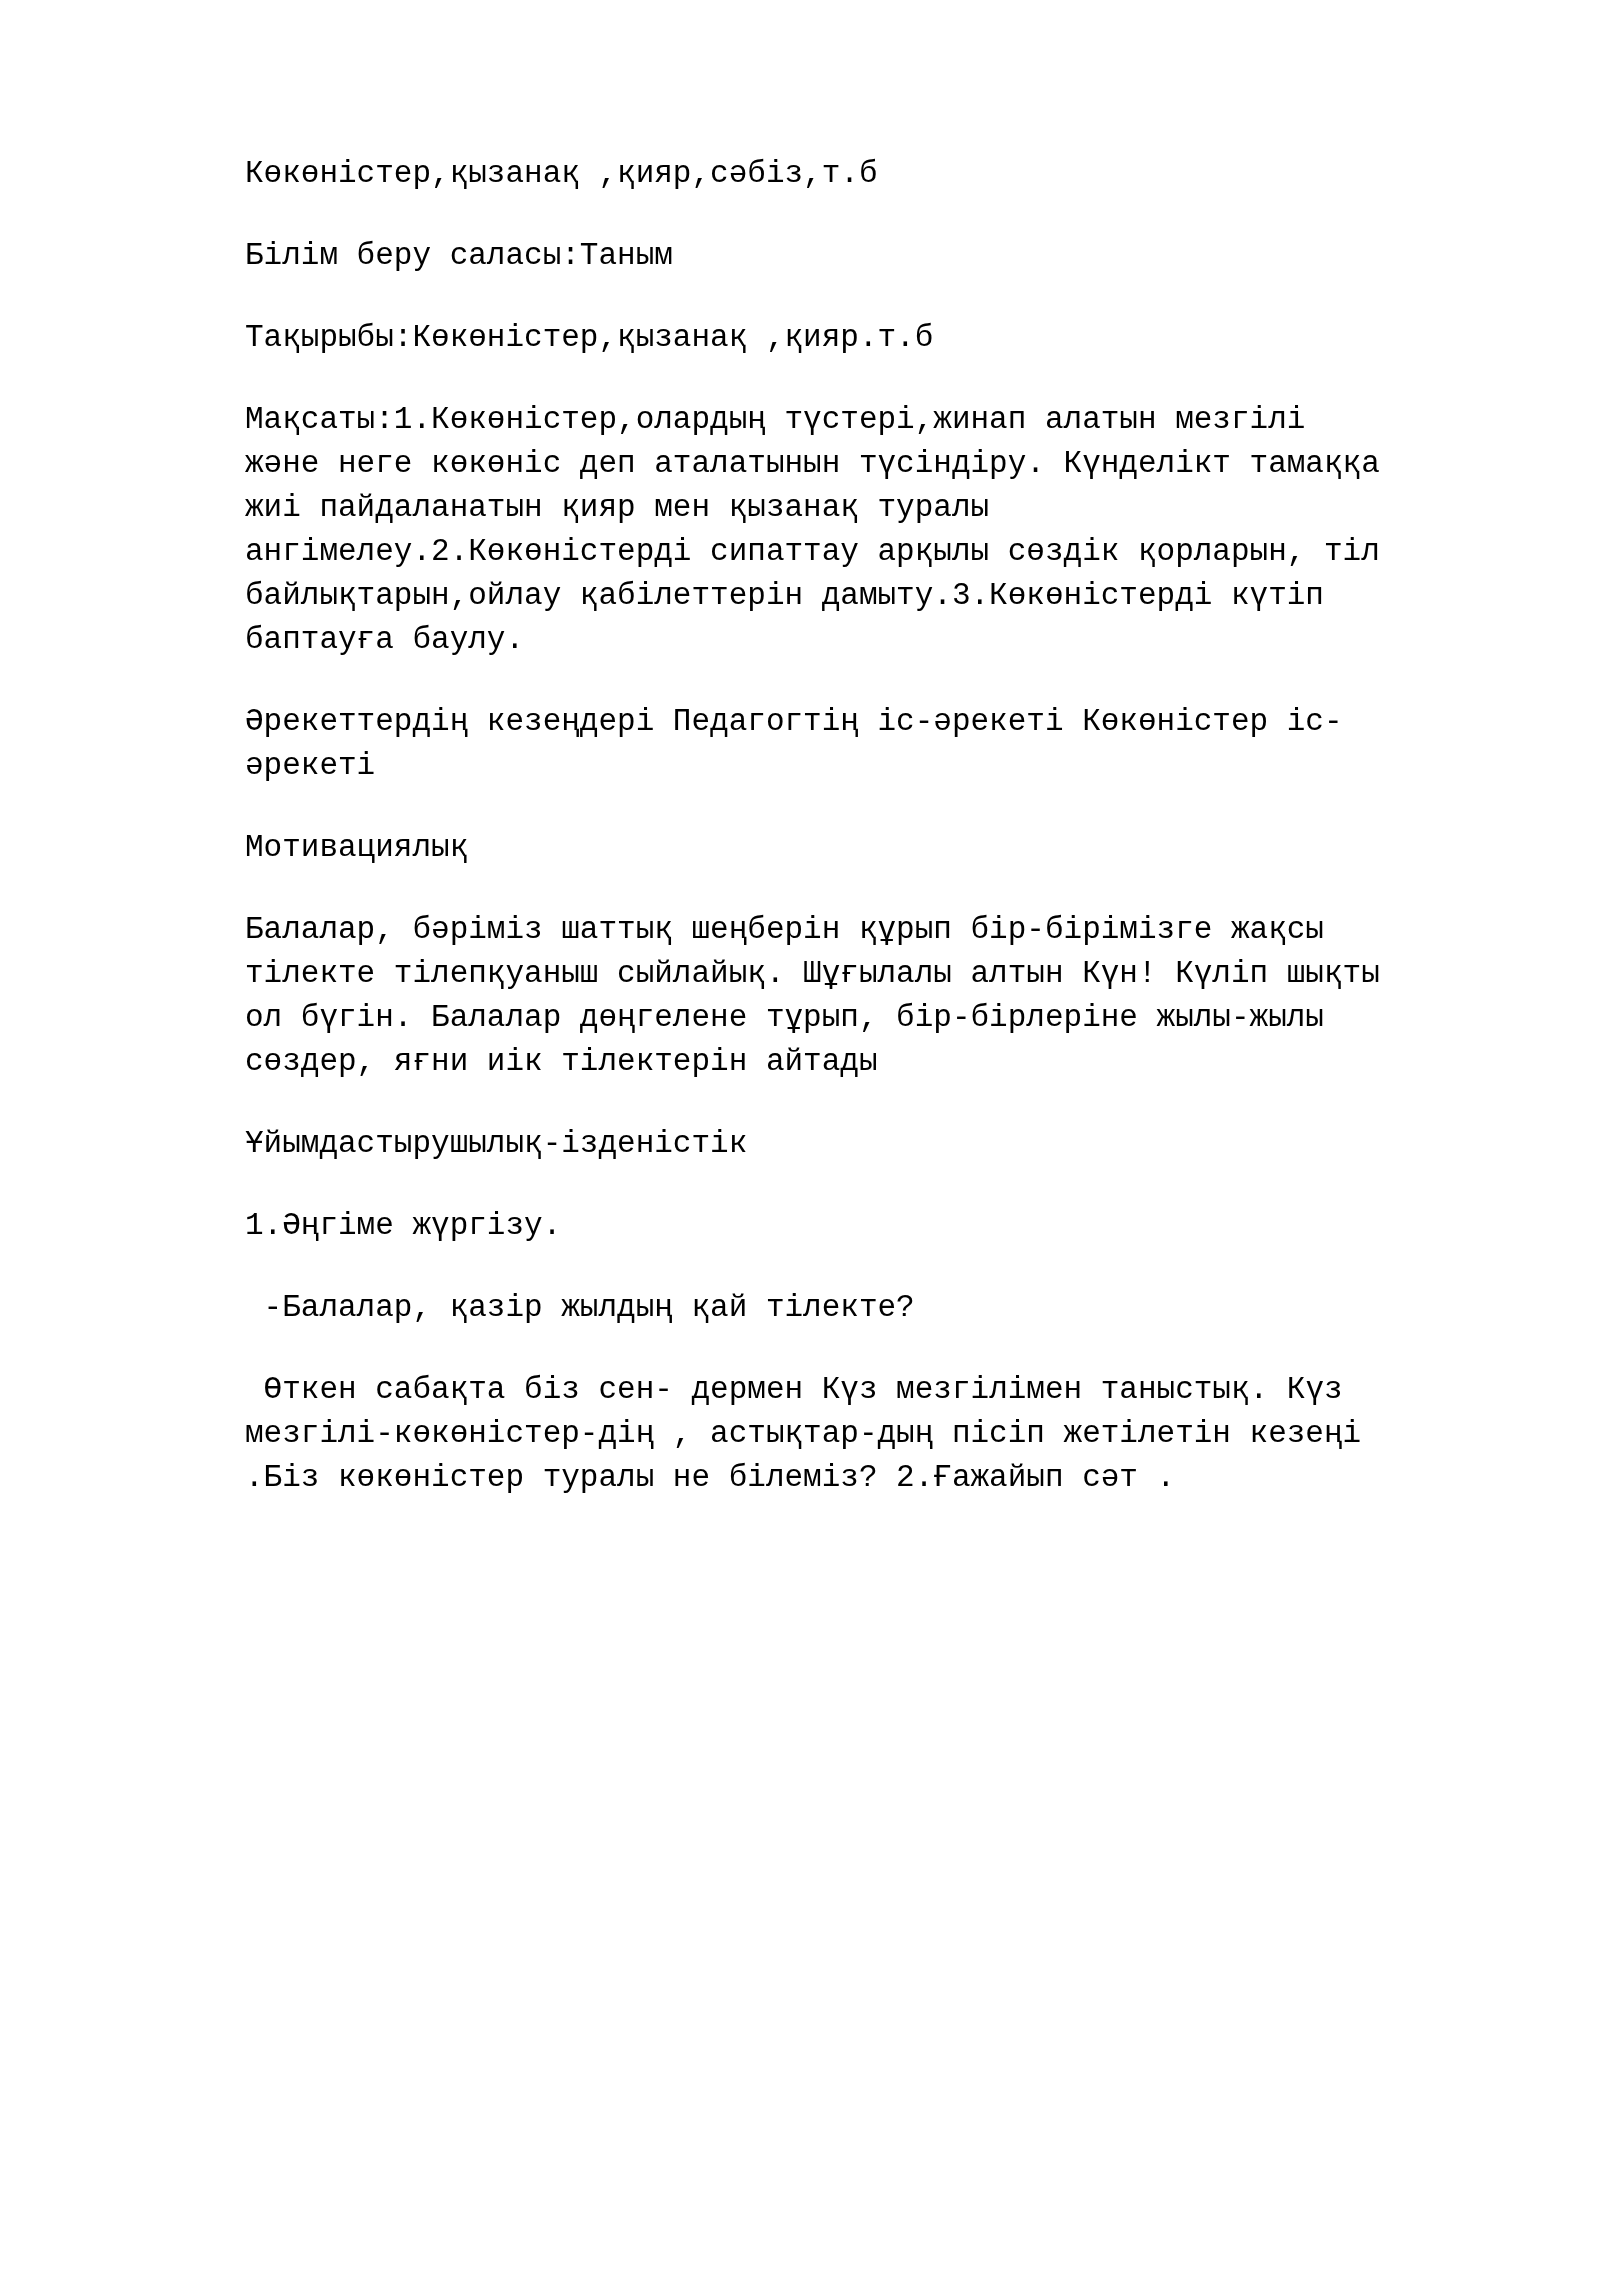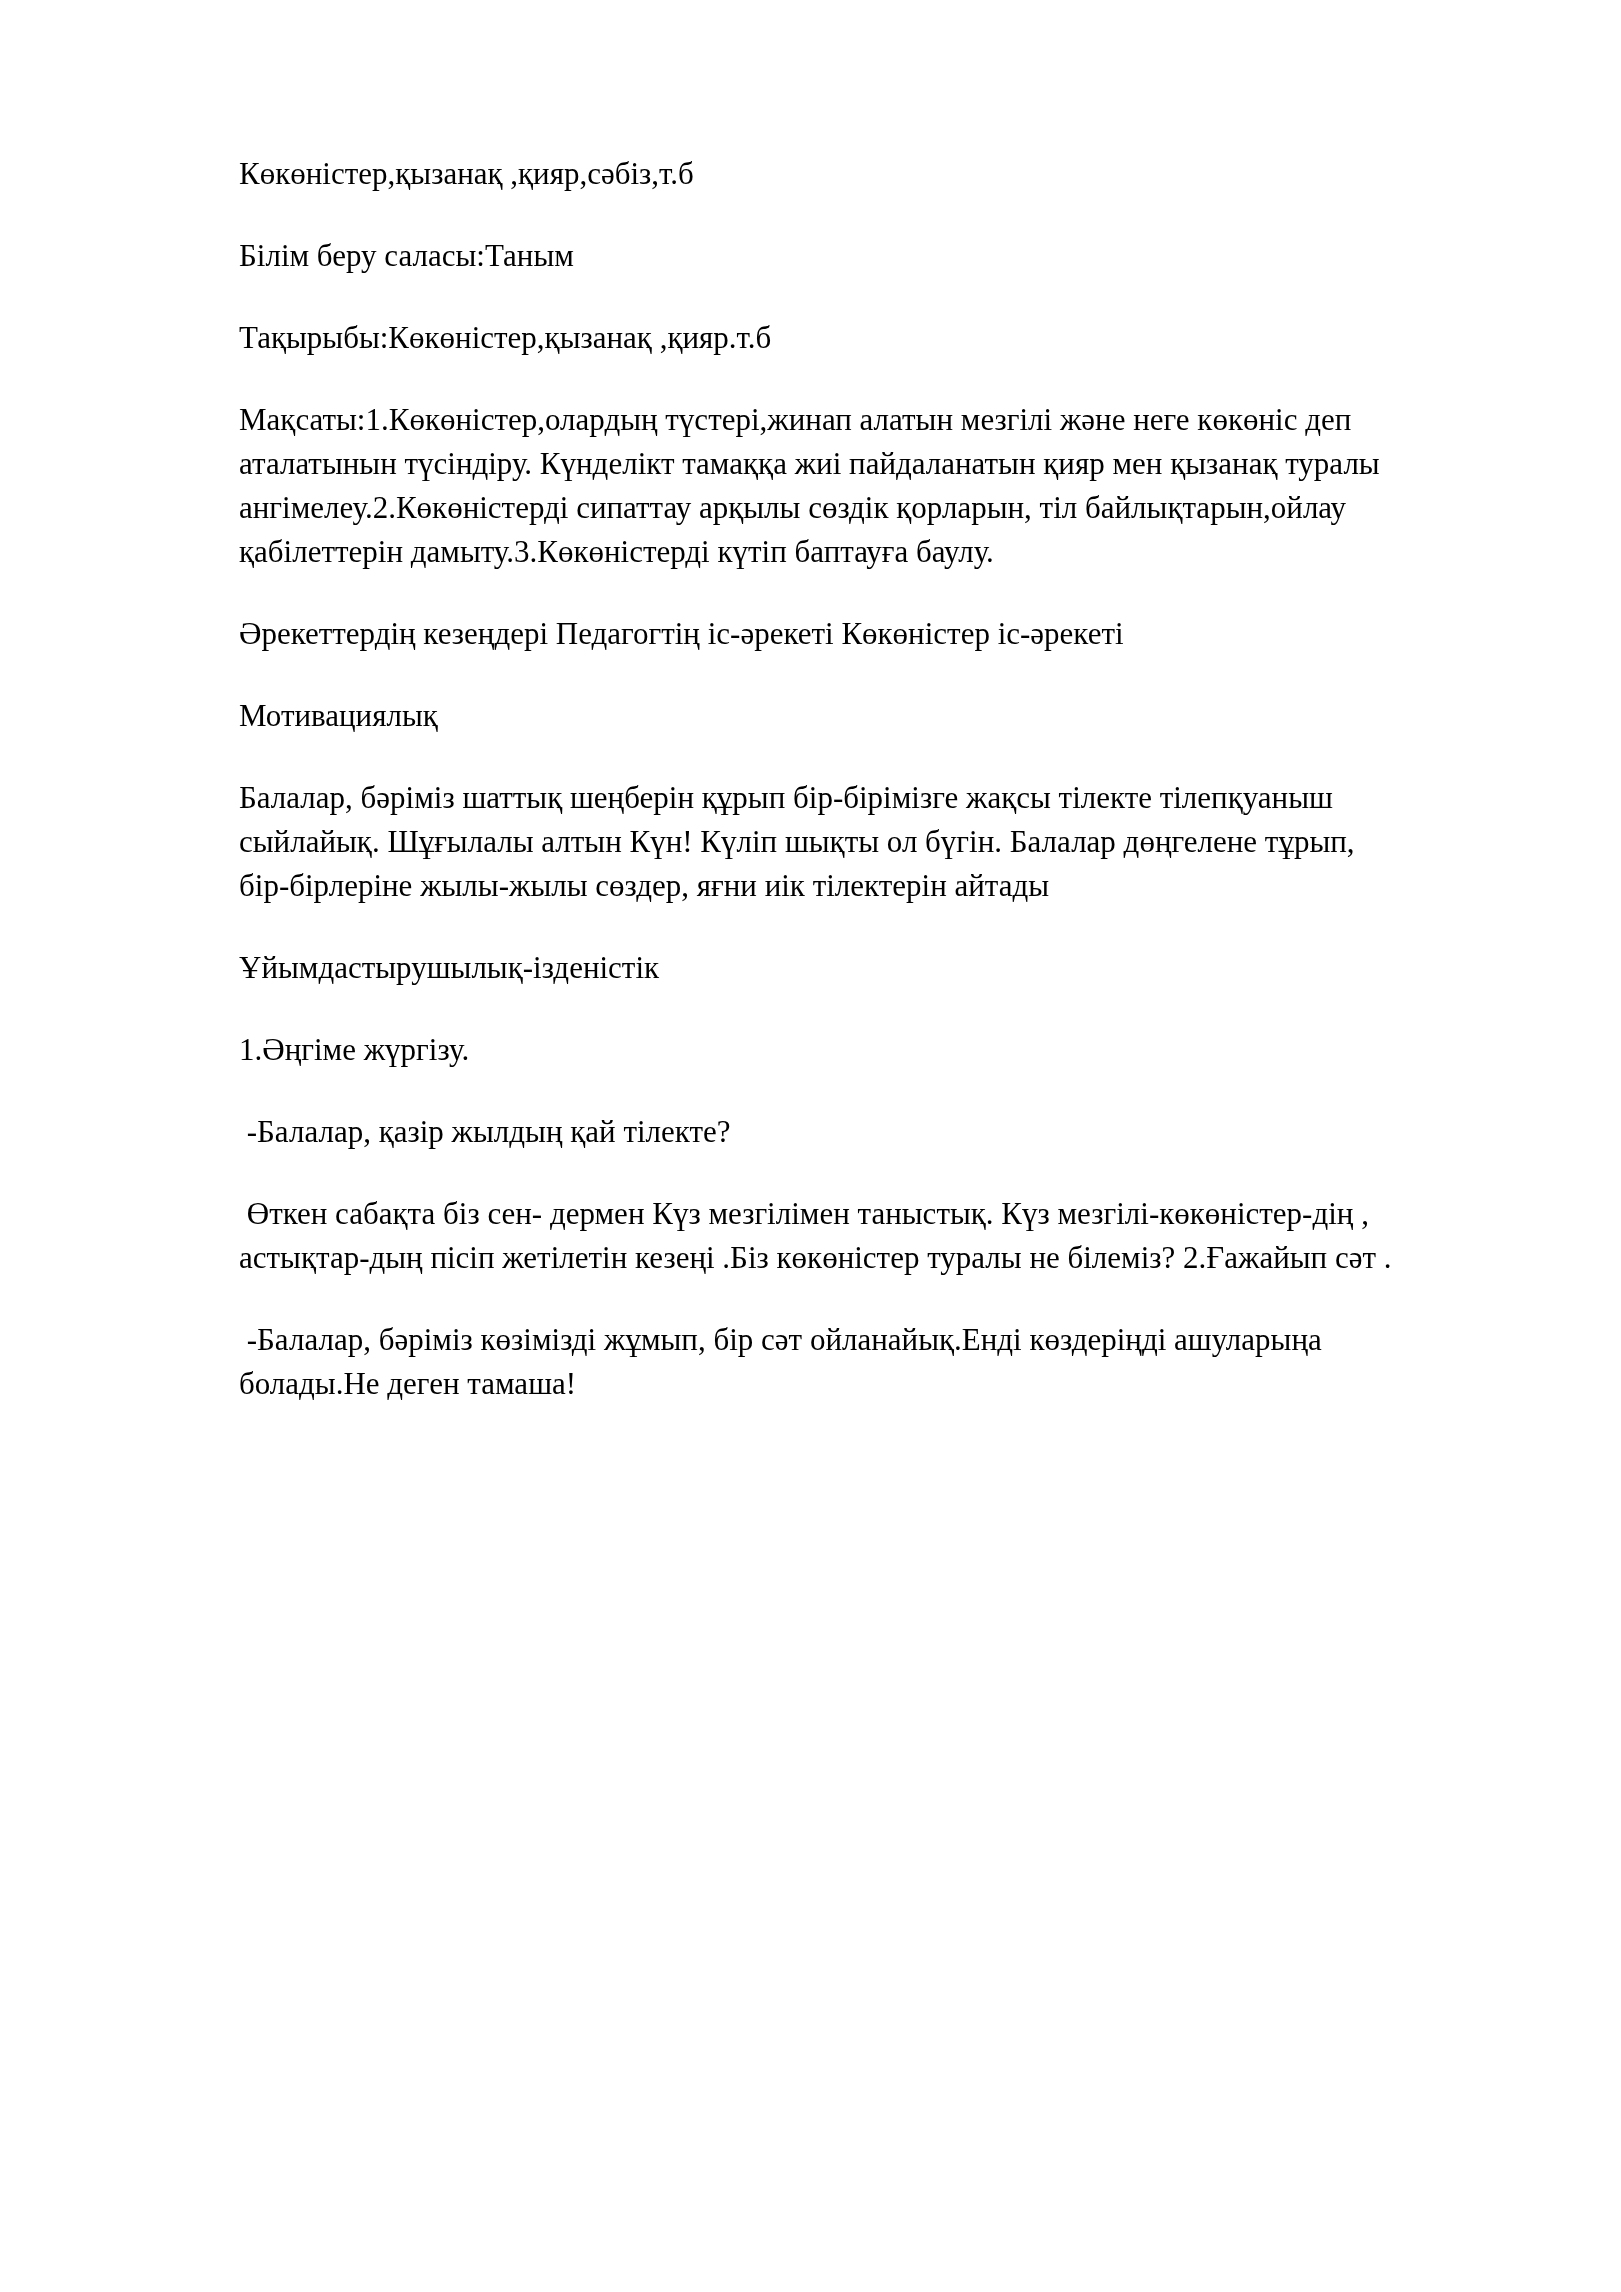--- a/index.html
+++ b/index.html
@@ -17,26 +17,27 @@
     width: 1622px;
     min-height: 2293px;
     box-sizing: border-box;
     padding: 152px 228px 107px 235px;
     background: #ffffff;
   }
   .doc-body {
     display: block;
   }
   p.para {
-    margin: 0 0 38px 4px;
+    margin: 0 0 38px 10px;
     font-size: 31px;
     line-height: 1.42;
     text-align: left;
     word-wrap: break-word;
     white-space: pre-wrap;
+    font-family: Liberation Mono, monospace;
   }
   p.para:last-child {
     margin-bottom: 0;
   }
 </style>
 </head>
 <body>
 
 <div class="page">
   <div class="doc-body">
@@ -44,16 +45,15 @@
     <p class="para">Білім беру саласы:Таным</p>
     <p class="para">Тақырыбы:Көкөністер,қызанақ ,қияр.т.б</p>
     <p class="para">Мақсаты:1.Көкөністер,олардың түстері,жинап алатын мезгілі және неге көкөніс деп аталатынын түсіндіру. Күнделікт тамаққа жиі пайдаланатын қияр мен қызанақ туралы ангімелеу.2.Көкөністерді сипаттау арқылы сөздік қорларын, тіл байлықтарын,ойлау қабілеттерін дамыту.3.Көкөністерді күтіп баптауға баулу.</p>
     <p class="para">Әрекеттердің кезеңдері Педагогтің іс-әрекеті Көкөністер іс-әрекеті</p>
     <p class="para">Мотивациялық</p>
     <p class="para">Балалар, бәріміз шаттық шеңберін құрып бір-бірімізге жақсы тілекте тілепқуаныш сыйлайық. Шұғылалы алтын Күн! Күліп шықты ол бүгін. Балалар дөңгелене тұрып, бір-бірлеріне жылы-жылы сөздер, яғни иік тілектерін айтады</p>
     <p class="para">Ұйымдастырушылық-ізденістік</p>
     <p class="para">1.Әңгіме жүргізу.</p>
     <p class="para"> -Балалар, қазір жылдың қай тілекте?</p>
     <p class="para"> Өткен сабақта біз сен- дермен Күз мезгілімен таныстық. Күз мезгілі-көкөністер-дің , астықтар-дың пісіп жетілетін кезеңі .Біз көкөністер туралы не білеміз? 2.Ғажайып сәт .</p>
-    <p class="para"> -Балалар, бәріміз көзімізді жұмып, бір сәт ойланайық.Енді көздеріңді ашуларыңа болады.Не деген тамаша!</p>
   </div>
 </div>
 
 
 </body></html>

